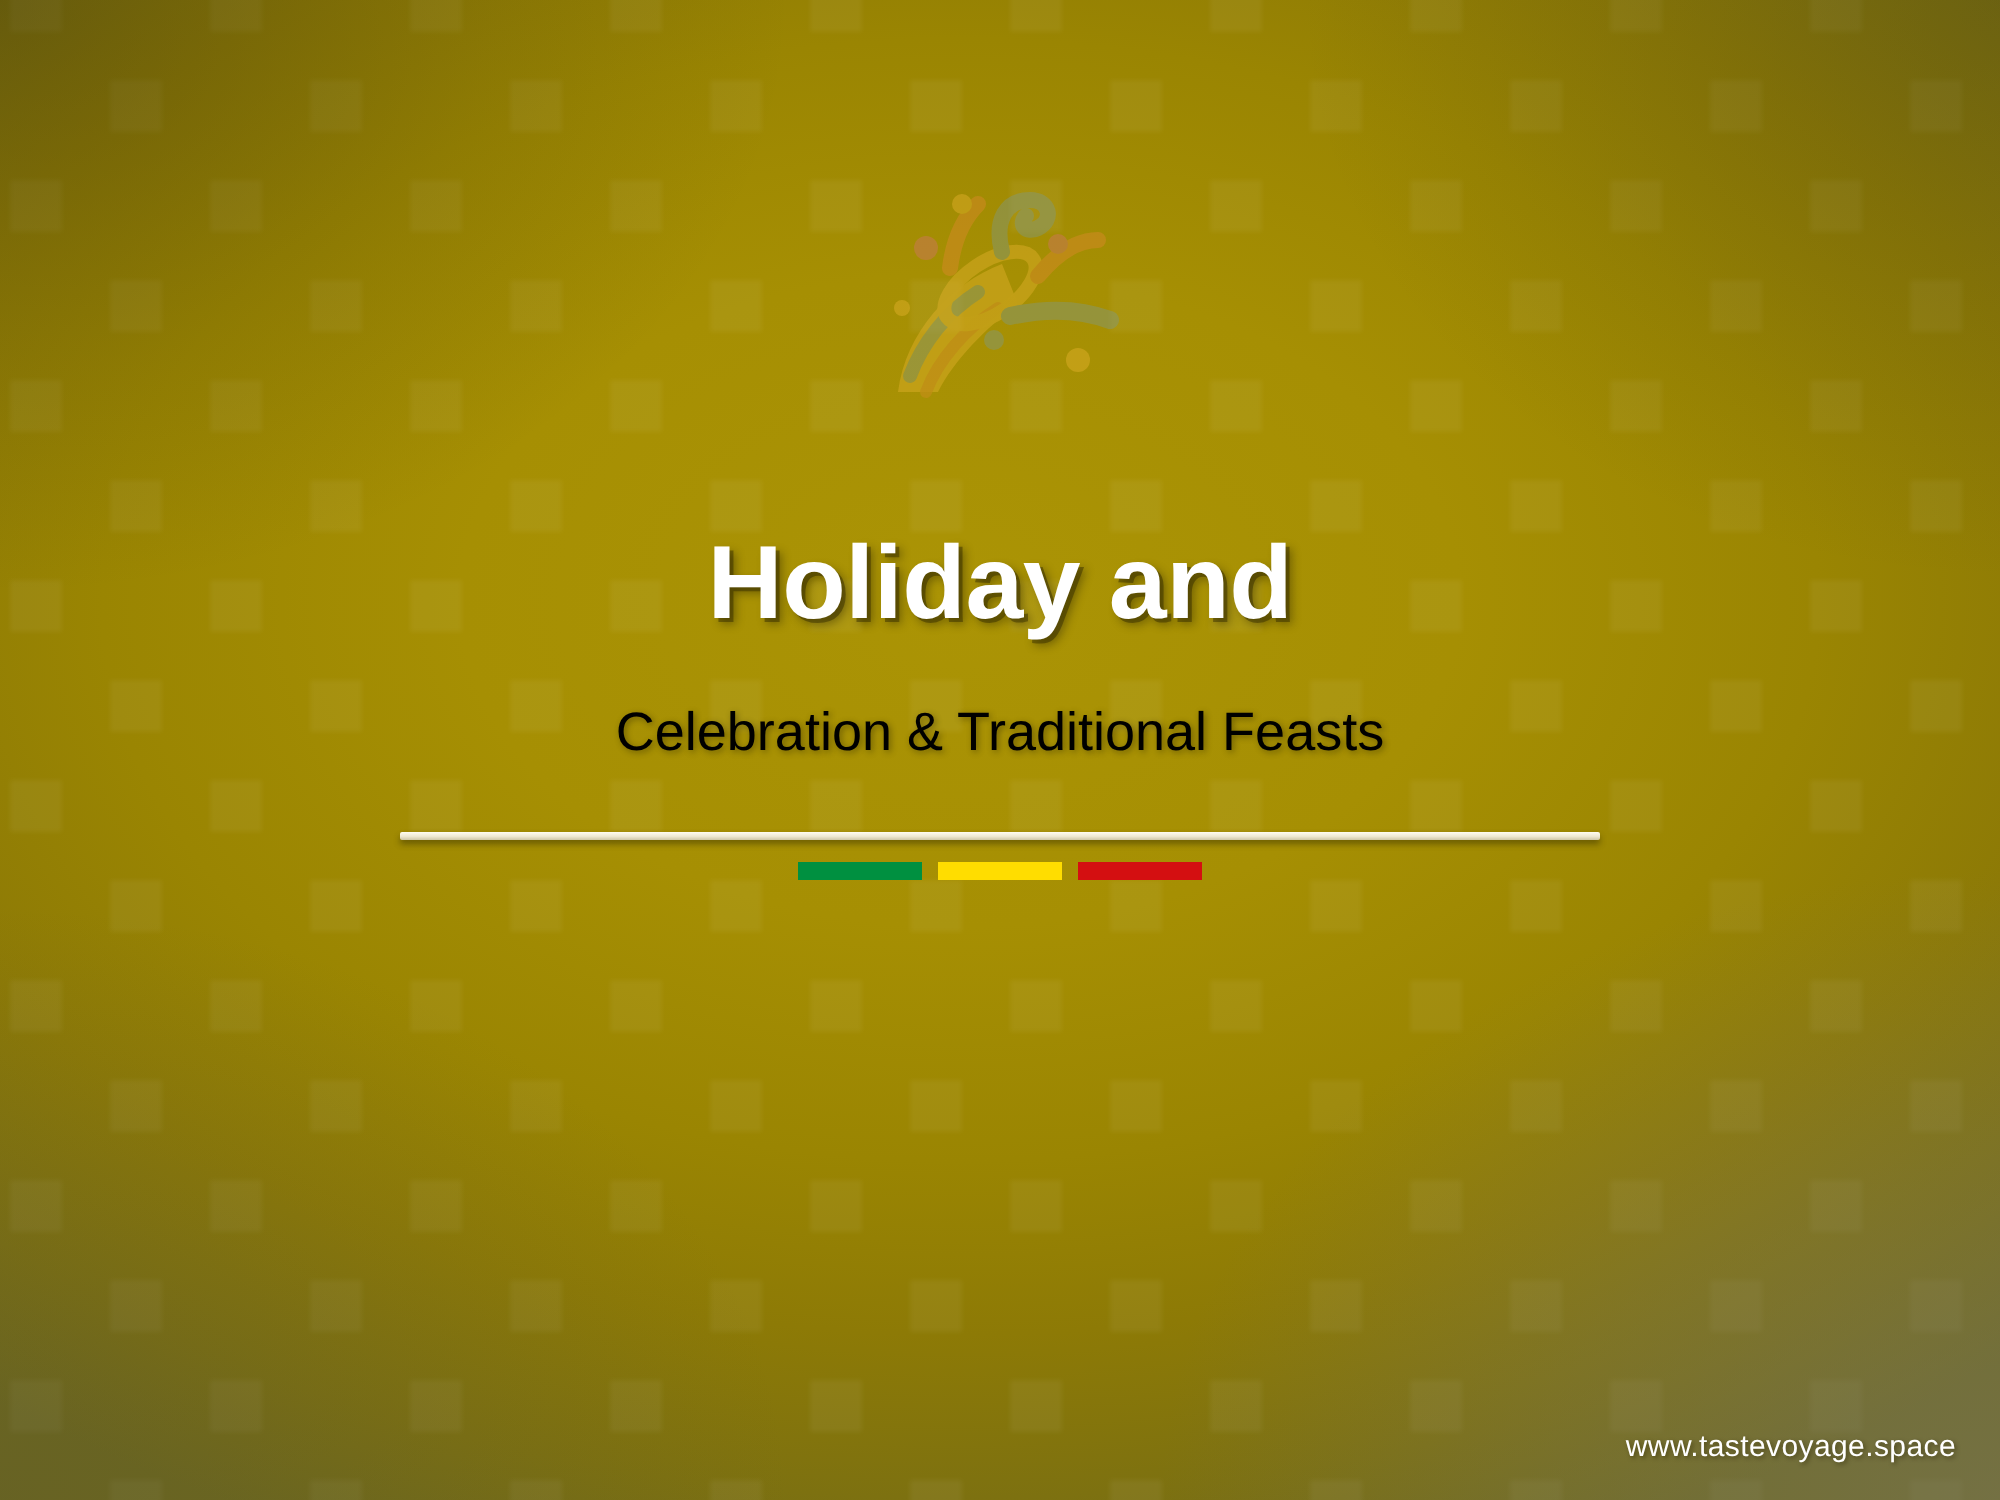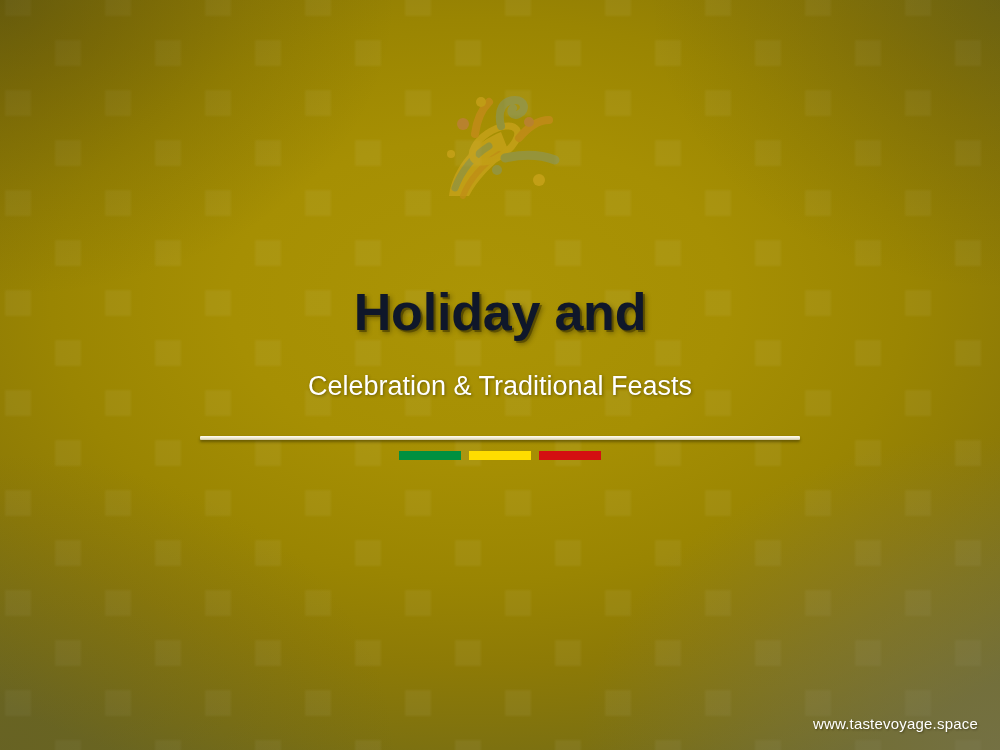--- a/index.html
+++ b/index.html
@@ -71,39 +71,39 @@
 
   .emblem {
     margin-top: 92px;
     width: 130px;
     height: 118px;
     opacity: 0.42;
     display: block;
   }
 
   .title {
-    margin-top: 72px;
+    margin-top: 52px;
     font-size: 52px;
     line-height: 60px;
     font-weight: bold;
-    color: #0f172a;
+    color: #ffffff;
     text-align: center;
     letter-spacing: -0.2px;
     text-shadow:
        2px 2px 0 rgba(40,34,0,0.42),
        3px 3px 5px rgba(30,26,0,0.40);
     max-width: 760px;
   }
 
   .subtitle {
     margin-top: 28px;
     font-size: 27px;
     line-height: 32px;
     font-weight: normal;
-    color: #ffffff;
+    color: #000000;
     text-align: center;
     text-shadow: 1px 1px 3px rgba(40,34,0,0.45);
   }
 
   .divider {
     margin-top: 34px;
     width: 600px;
     height: 4px;
     background: linear-gradient(to bottom, #fffdf0 0%, #efe9d2 55%, #cfc7a6 100%);
     box-shadow: 0 2px 3px rgba(35,30,0,0.45);

